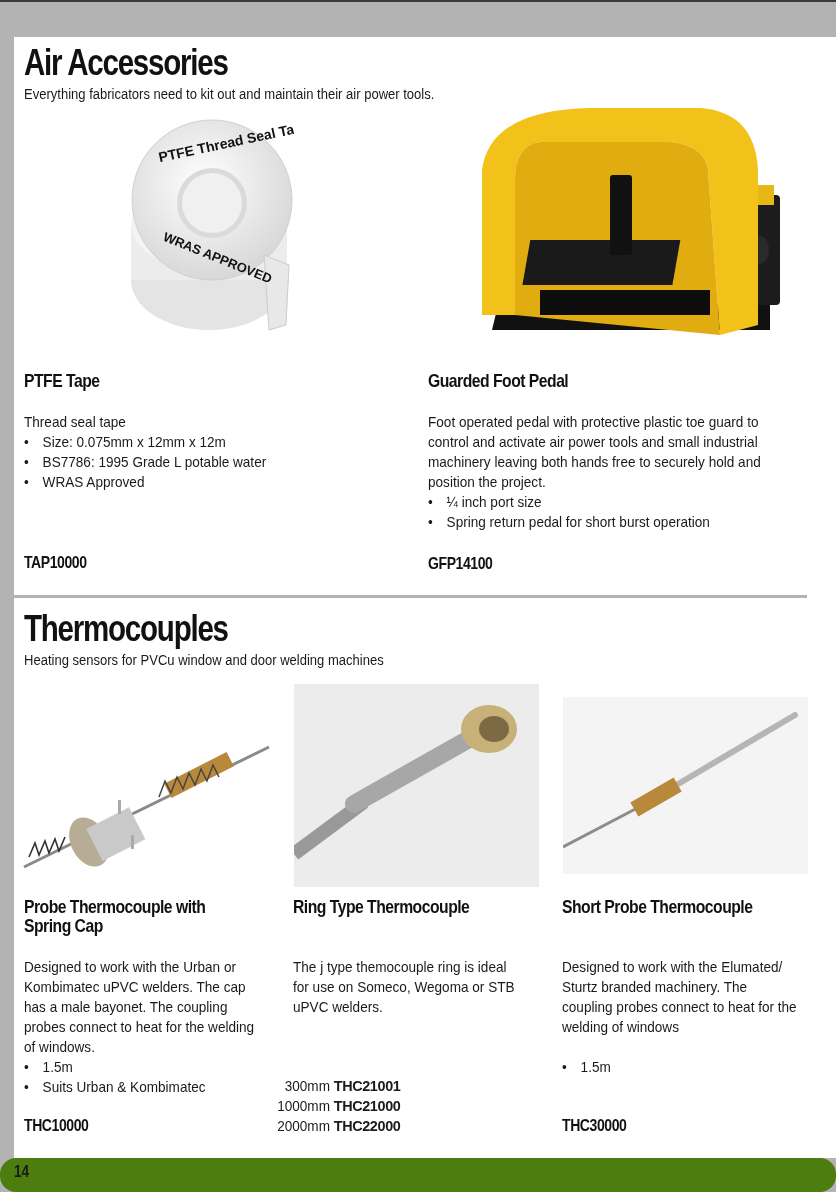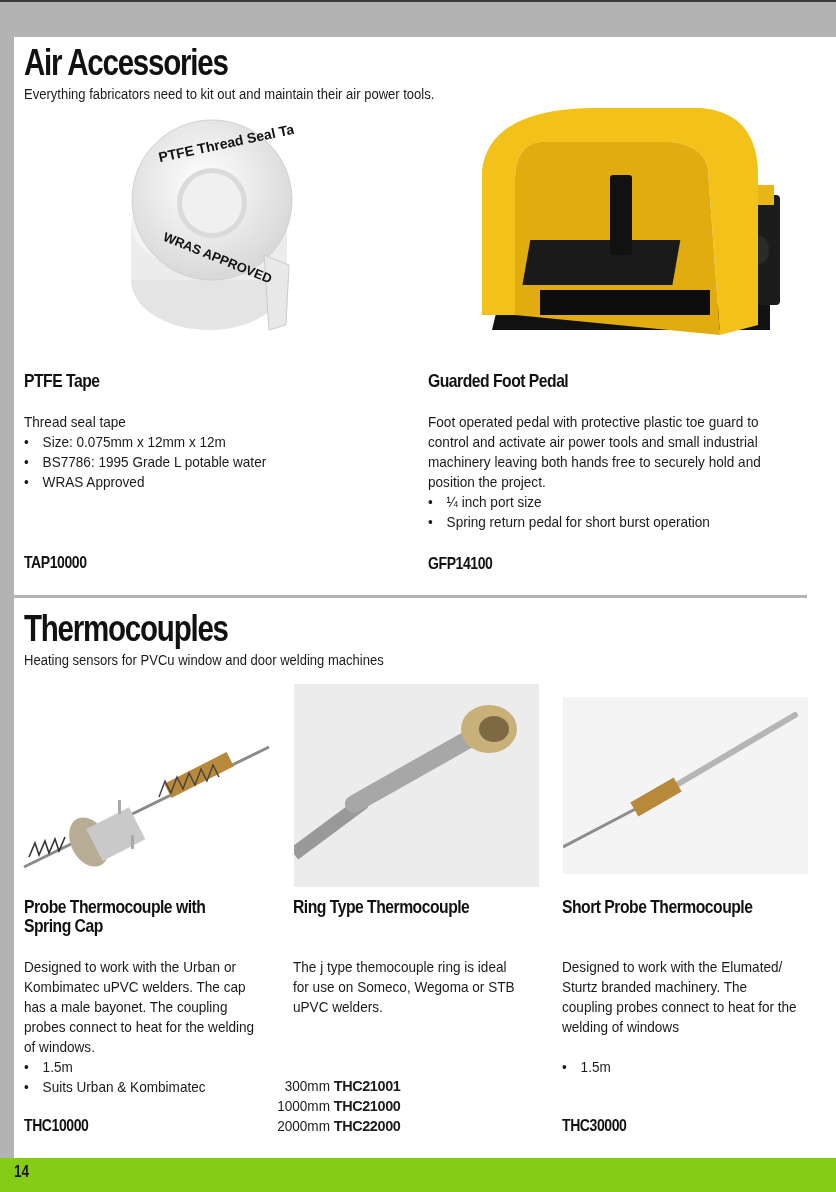--- a/index.html
+++ b/index.html
@@ -1,20 +1,20 @@
 <!DOCTYPE html>
 <html><head>
 <meta charset="utf-8">
 <style>
   html, body { margin:0; padding:0; }
   body { width:836px; height:1192px; background:#b3b3b3; position:relative; overflow:hidden;
          font-family:"Liberation Sans", sans-serif; color:#1a1a1a; }
   .topline { position:absolute; left:0; top:0; width:836px; height:2px; background:#3a3a3a; }
   .page { position:absolute; left:14px; top:37px; width:822px; height:1121px; background:#ffffff; }
-  .footer { position:absolute; left:0; top:1158px; width:836px; height:34px; background:#84cc16; }
+  .footer { position:absolute; left:0; top:1158px; width:836px; height:34px; background:#4d7c0f;border-radius:16px; }
   .pagenum { position:absolute; left:14px; top:4px; font-family:"Liberation Sans", sans-serif; font-weight:bold;
              font-size:17px; transform:scaleX(0.8); transform-origin:left; color:#1a1a1a; }
   .abs { position:absolute; }
   .h1 { font-family:"Liberation Sans", sans-serif; font-weight:bold; font-size:36px; letter-spacing:-1.5px;
         transform:scaleX(0.82); transform-origin:left; color:#111; white-space:nowrap; line-height:1; }
   .lead { font-size:14px; color:#1a1a1a; white-space:nowrap; transform:scaleX(0.93); transform-origin:left; }
   .ptitle { font-family:"Liberation Sans", sans-serif; font-weight:bold; font-size:18.5px; letter-spacing:-0.6px;
             transform:scaleX(0.85); transform-origin:left; color:#111; line-height:19px; white-space:nowrap; }
   .body { font-size:14.6px; line-height:20px; color:#1a1a1a; transform:scaleX(0.93); transform-origin:left top; }
   .body p { margin:0; }

